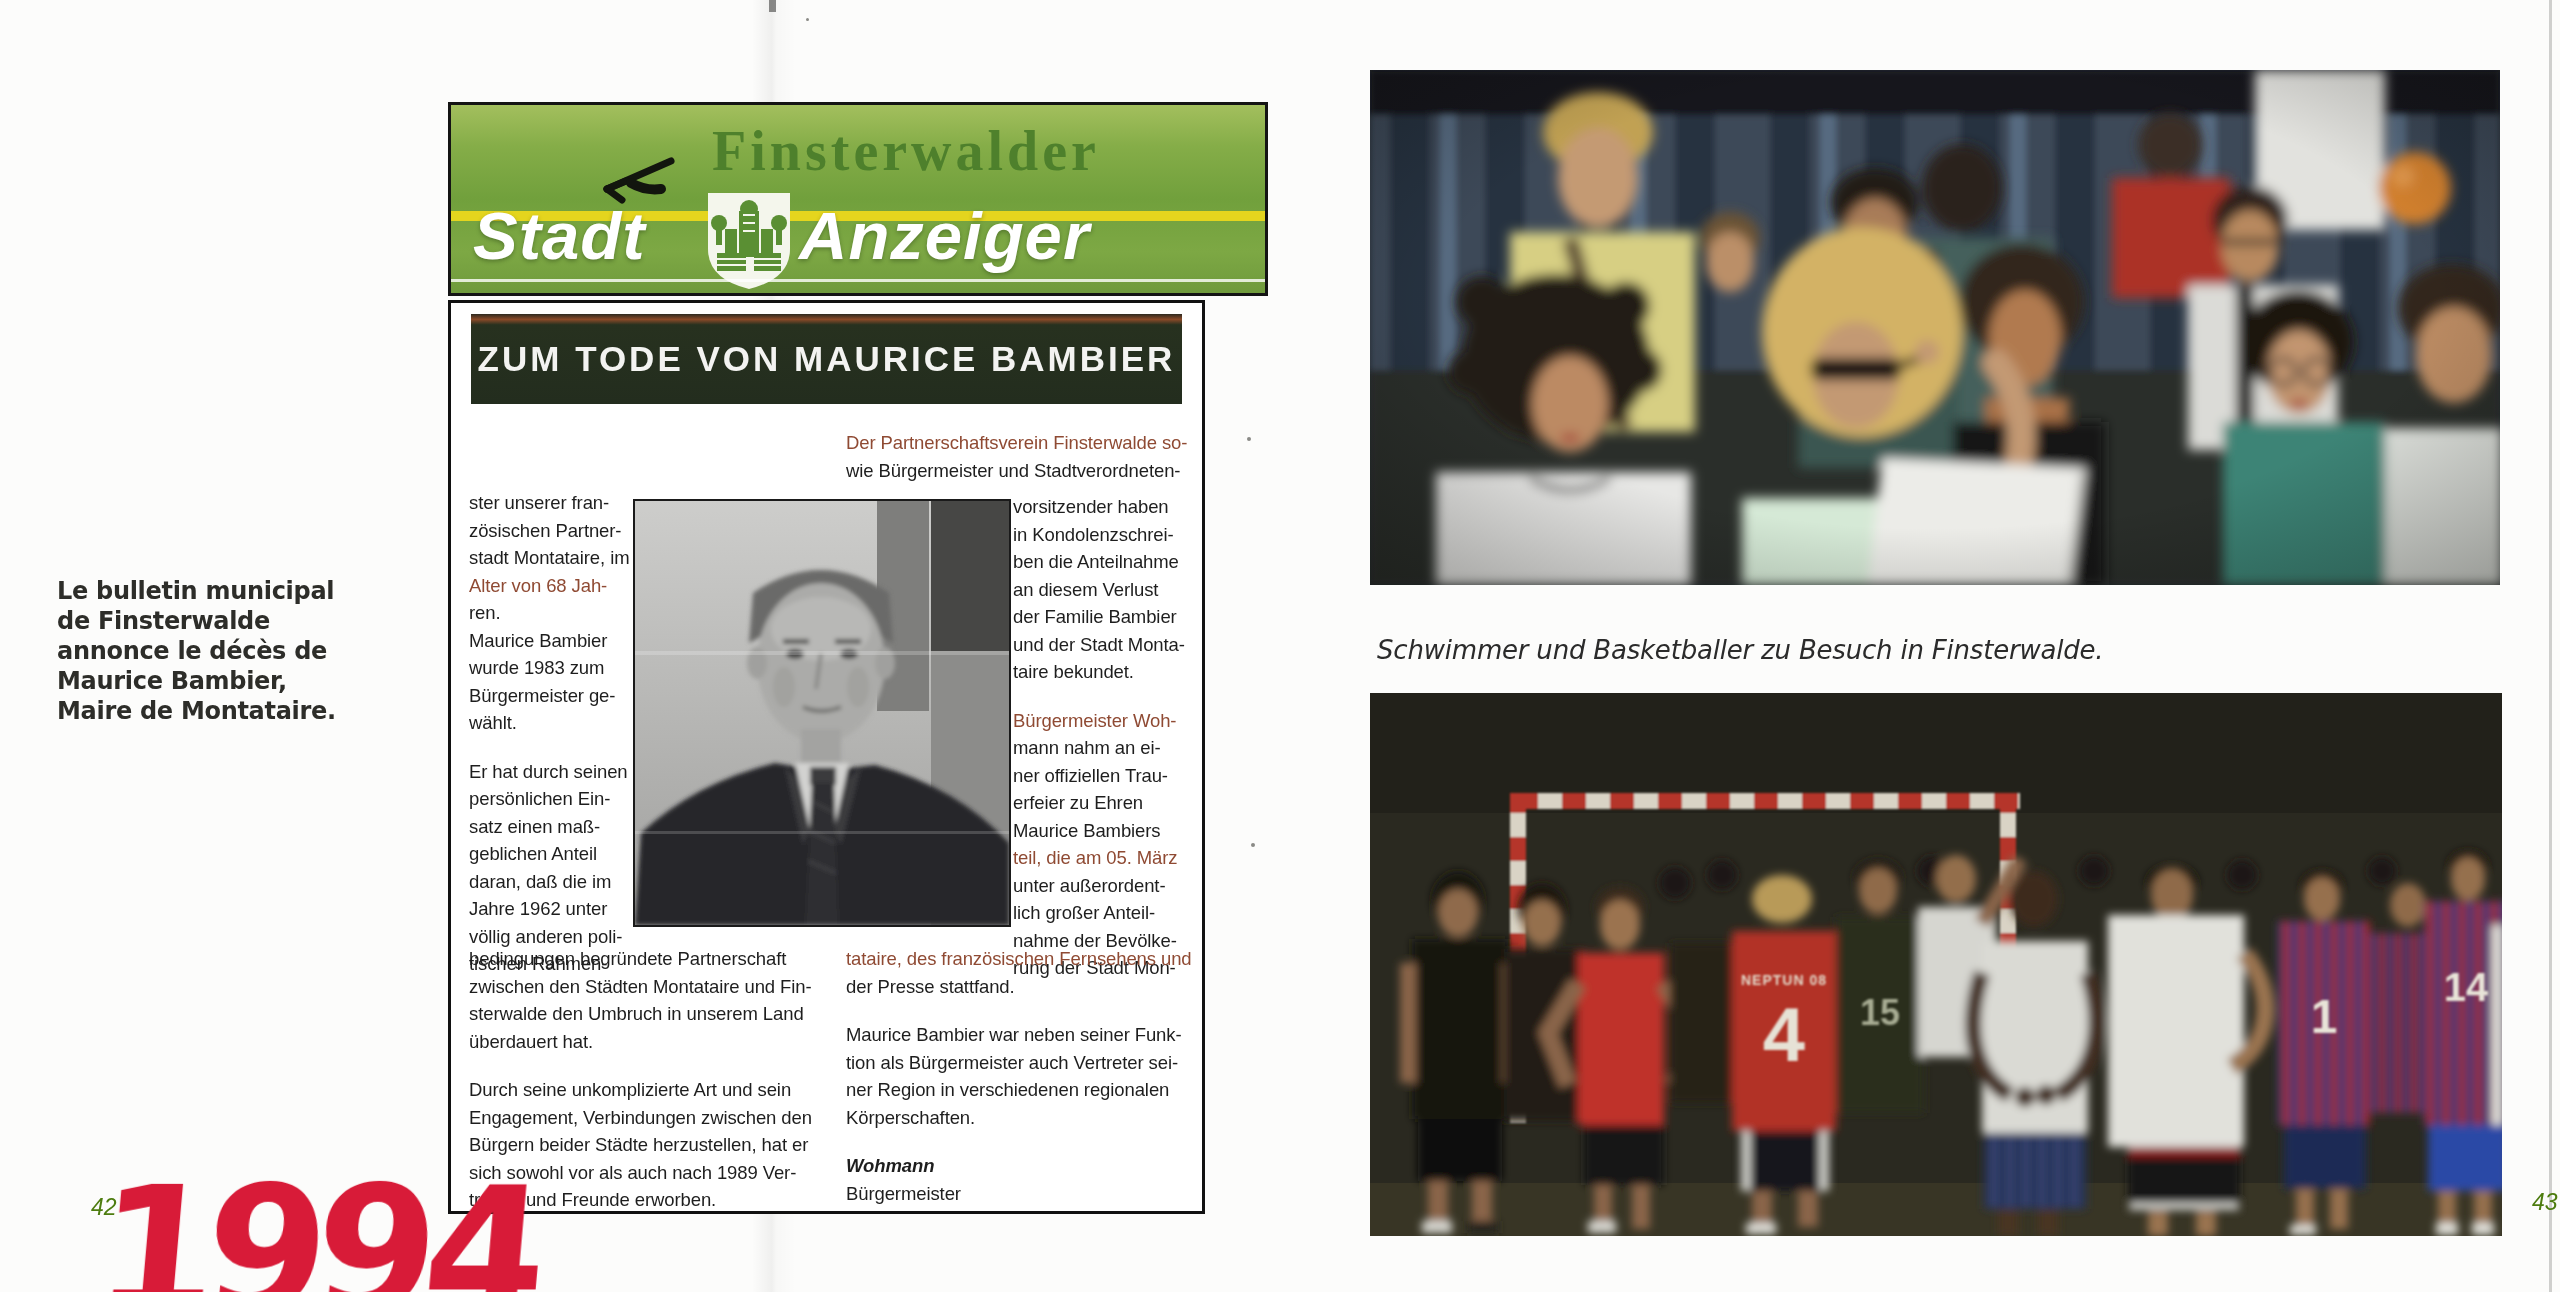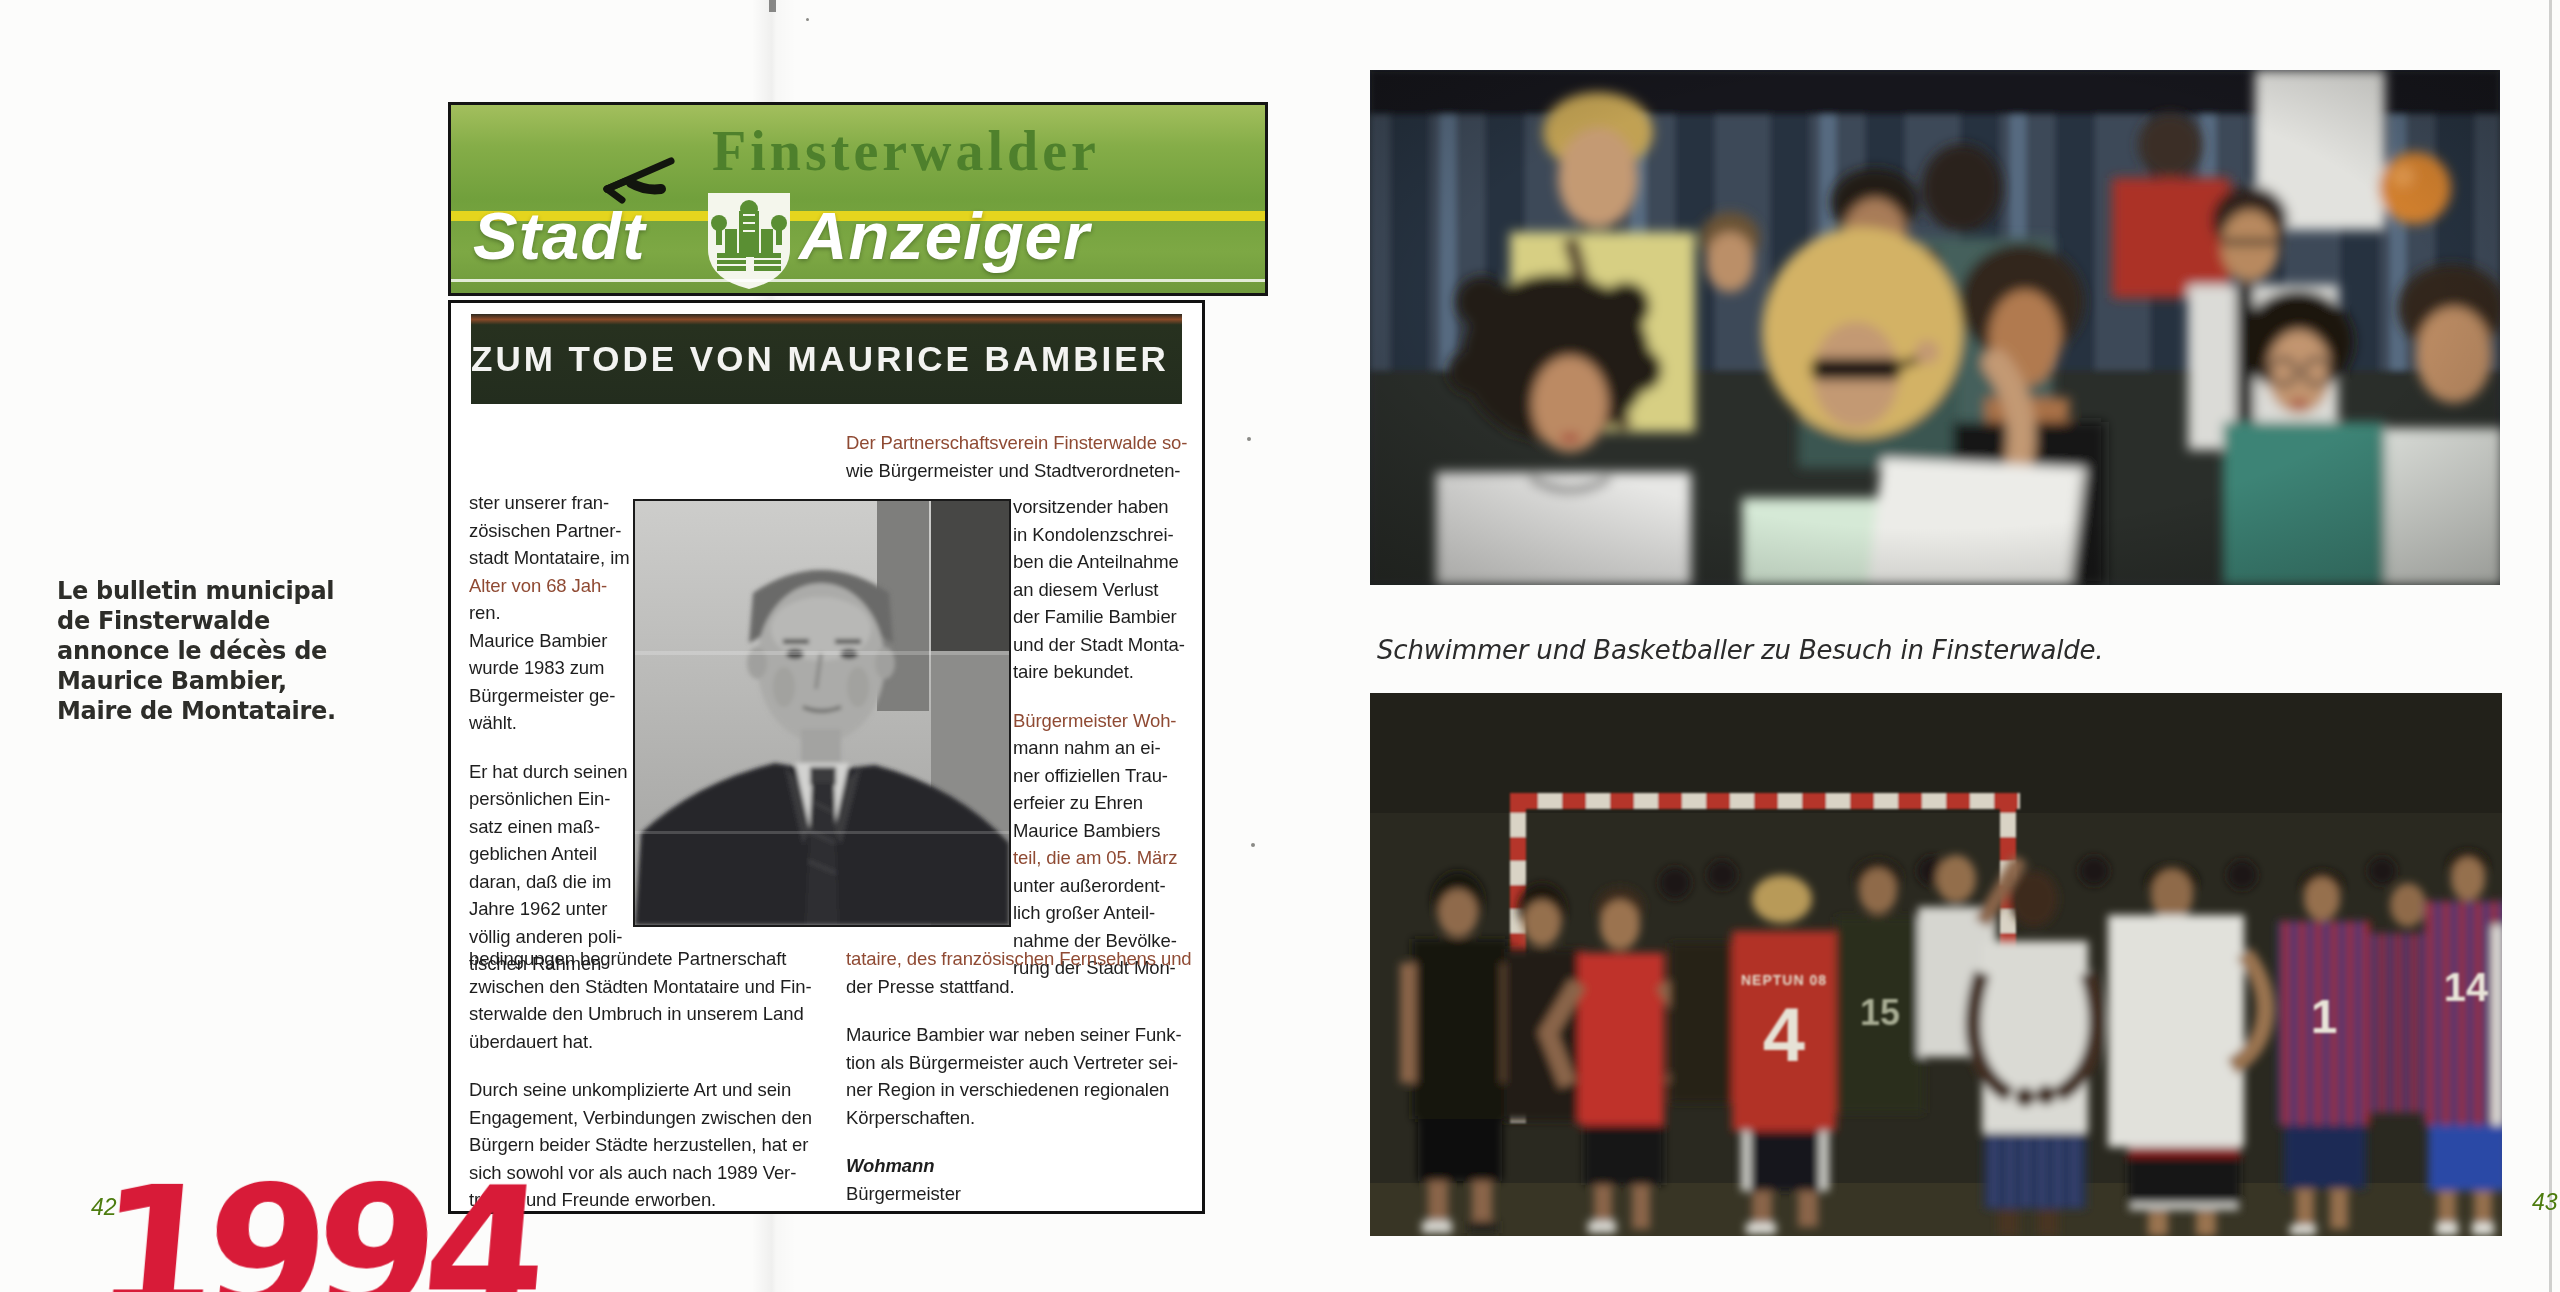--- a/index.html
+++ b/index.html
@@ -34,21 +34,21 @@
            font-size:67px;color:#fff;text-shadow:0 2px 4px rgba(20,40,10,.35);letter-spacing:1px;text-align:right;}
   .mh-left{left:22px;top:92px;}
   .mh-right{left:348px;top:92px;}
   .mh-underline{position:absolute;left:0;bottom:11px;width:100%;height:3px;background:rgba(255,255,255,.8);}
 
   
   .article{position:absolute;left:448px;top:300px;width:757px;height:914px;border:3px solid #111;
            background:#fff;box-sizing:border-box;z-index:3;}
   .art-titlebar{position:absolute;left:20px;top:11px;width:711px;height:90px;
                 background:linear-gradient(180deg,#2e2a20 0%,#8a4a28 6%,#27311f 12%,#232d1e 100%);
-                display:flex;align-items:center;justify-content:flex-start;}
+                display:flex;align-items:center;justify-content:center;}
   .art-titlebar span{color:#f3f3f1;font-weight:bold;font-size:35px;letter-spacing:3px;}
   .portrait{position:absolute;left:182px;top:196px;width:374px;height:424px;border:2px solid #1a1a1a;
             box-sizing:content-box;}
   .portrait svg{display:block;}
   .tcol{position:absolute;color:#1e1e1e;font-size:18.5px;}
   .tcol .ln{height:27.5px;line-height:27.5px;white-space:nowrap;letter-spacing:-.1px;}
   .tcol .gap{height:21px;}
   .tcol .tint{color:#8f4a33;}
   .tcol .strong{font-weight:bold;font-style:italic;}
   .c1top{left:18px;top:126px;width:372px;}

